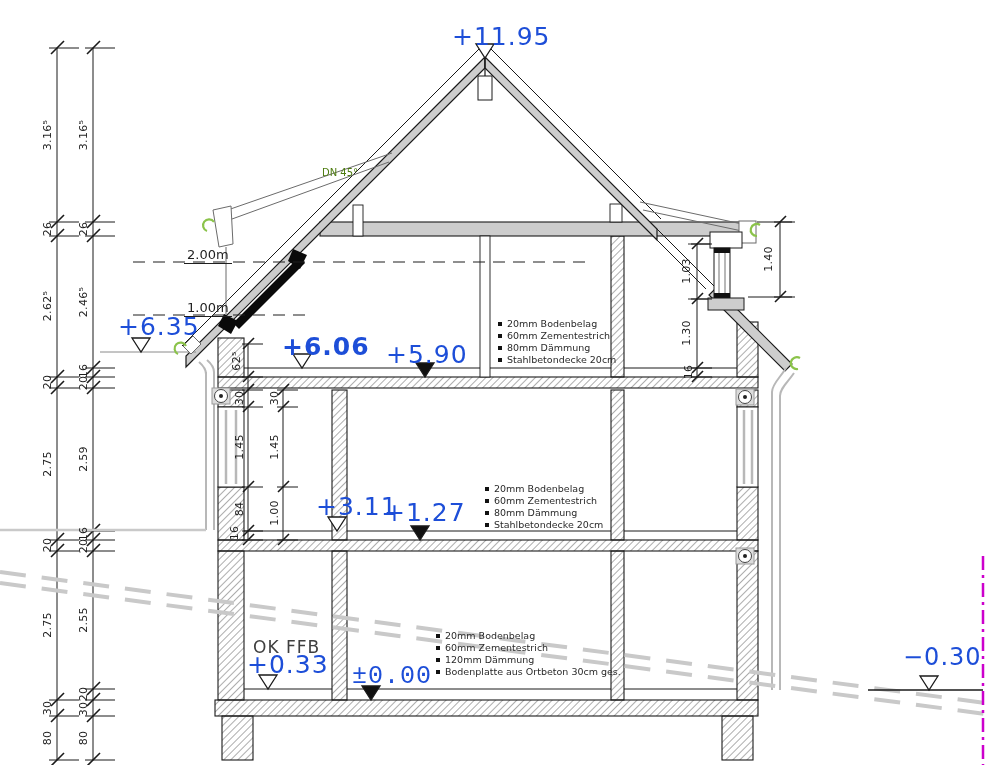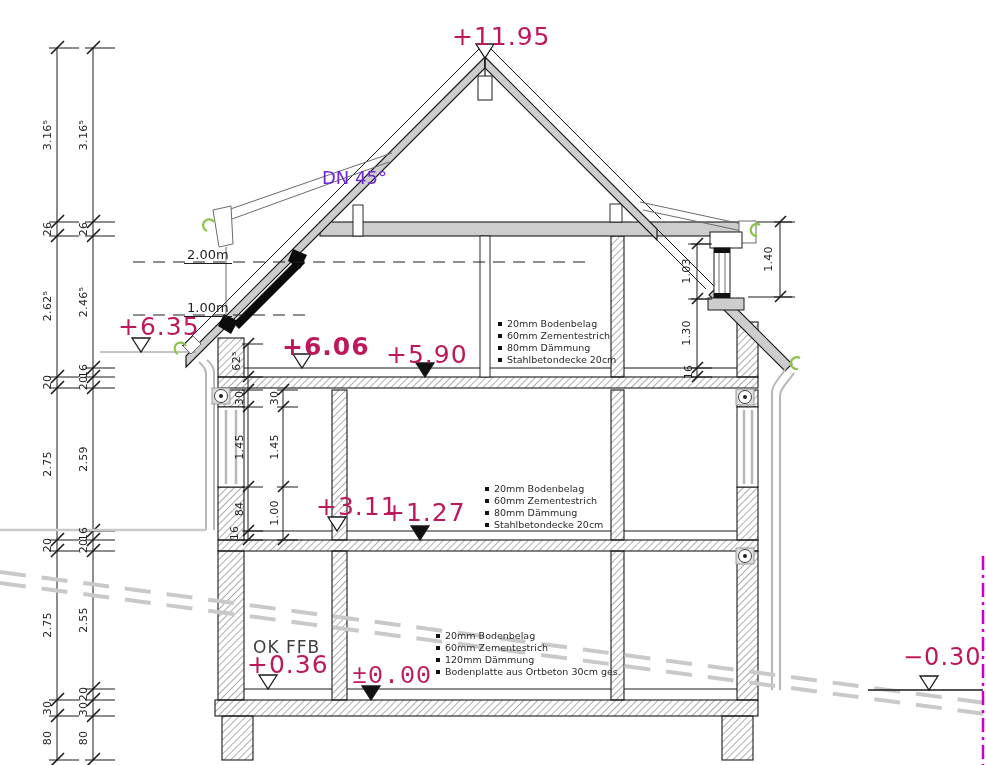--- a/index.html
+++ b/index.html
@@ -1,24 +1,24 @@
 <!DOCTYPE html>
 <html><head>
 <meta charset="utf-8">
 <style>
   html,body{margin:0;padding:0;background:#fff;}
   #stage{position:relative;width:986px;height:765px;background:#ffffff;overflow:hidden;
          font-family:"DejaVu Sans",sans-serif;}
   #stage svg{position:absolute;left:0;top:0;}
   .dim{position:absolute;font-size:11px;color:#1f1f1f;white-space:nowrap;
        transform:translate(-50%,-50%) rotate(-90deg);letter-spacing:.3px;}
-  .elev{position:absolute;font-size:25px;color:#be185d;white-space:nowrap;letter-spacing:1px;}
+  .elev{position:absolute;font-size:25px;color:#1d4ed8;white-space:nowrap;letter-spacing:1px;}
   .elev.small{font-size:24px;}
   .okffb{position:absolute;font-size:17px;color:#3f3f3f;letter-spacing:1px;white-space:nowrap;}
-  .roofpitch{position:absolute;font-size:18px;color:#6d28d9;white-space:nowrap;}
+  .roofpitch{position:absolute;font-size:10px;color:#4d7c0f;white-space:nowrap;}
   .headline{position:absolute;font-size:13px;color:#1f1f1f;border-bottom:1.3px solid #1f1f1f;
             padding:0 3px 1px 3px;white-space:nowrap;}
   .buildup{position:absolute;color:#2a2a2a;font-size:9.5px;line-height:12px;}
   .buildup .row{display:flex;align-items:center;gap:5px;white-space:nowrap;}
   .buildup .sq{width:4px;height:4px;background:#111;flex:0 0 auto;}
 </style>
 </head>
 <body>
 
 <div id="stage">
@@ -248,21 +248,21 @@
   </g>
 </svg>
 
 <span class="elev" style="left:452px;top:22px;">+11.95</span>
 <span class="elev" style="left:118px;top:312px;">+6.35</span>
 <span class="elev" style="left:282px;top:332px;font-weight:bold;">+6.06</span>
 <span class="elev" style="left:386px;top:340px;">+5.90</span>
 <span class="elev" style="left:316px;top:492px;">+3.11</span>
 <span class="elev" style="left:384px;top:498px;">+1.27</span>
 <span class="okffb" style="left:253px;top:637px;">OK FFB</span>
-<span class="elev" style="left:247px;top:650px;">+0.36</span>
+<span class="elev" style="left:247px;top:650px;">+0.33</span>
 <span class="elev" style="left:352px;top:662px;font-family:Liberation Mono, monospace;">±0.00</span>
 <span class="elev small" style="left:903px;top:643px;">−0.30</span>
 
 <span class="roofpitch" style="left:322px;top:167px;">DN 45°</span>
 <span class="headline" style="left:184px;top:247px;">2.00m</span>
 <span class="headline" style="left:184px;top:300px;">1.00m</span>
 
 <span class="dim" style="left:47px;top:135px;">3.16⁵</span>
 <span class="dim" style="left:47px;top:229px;">26</span>
 <span class="dim" style="left:47px;top:306px;">2.62⁵</span>

